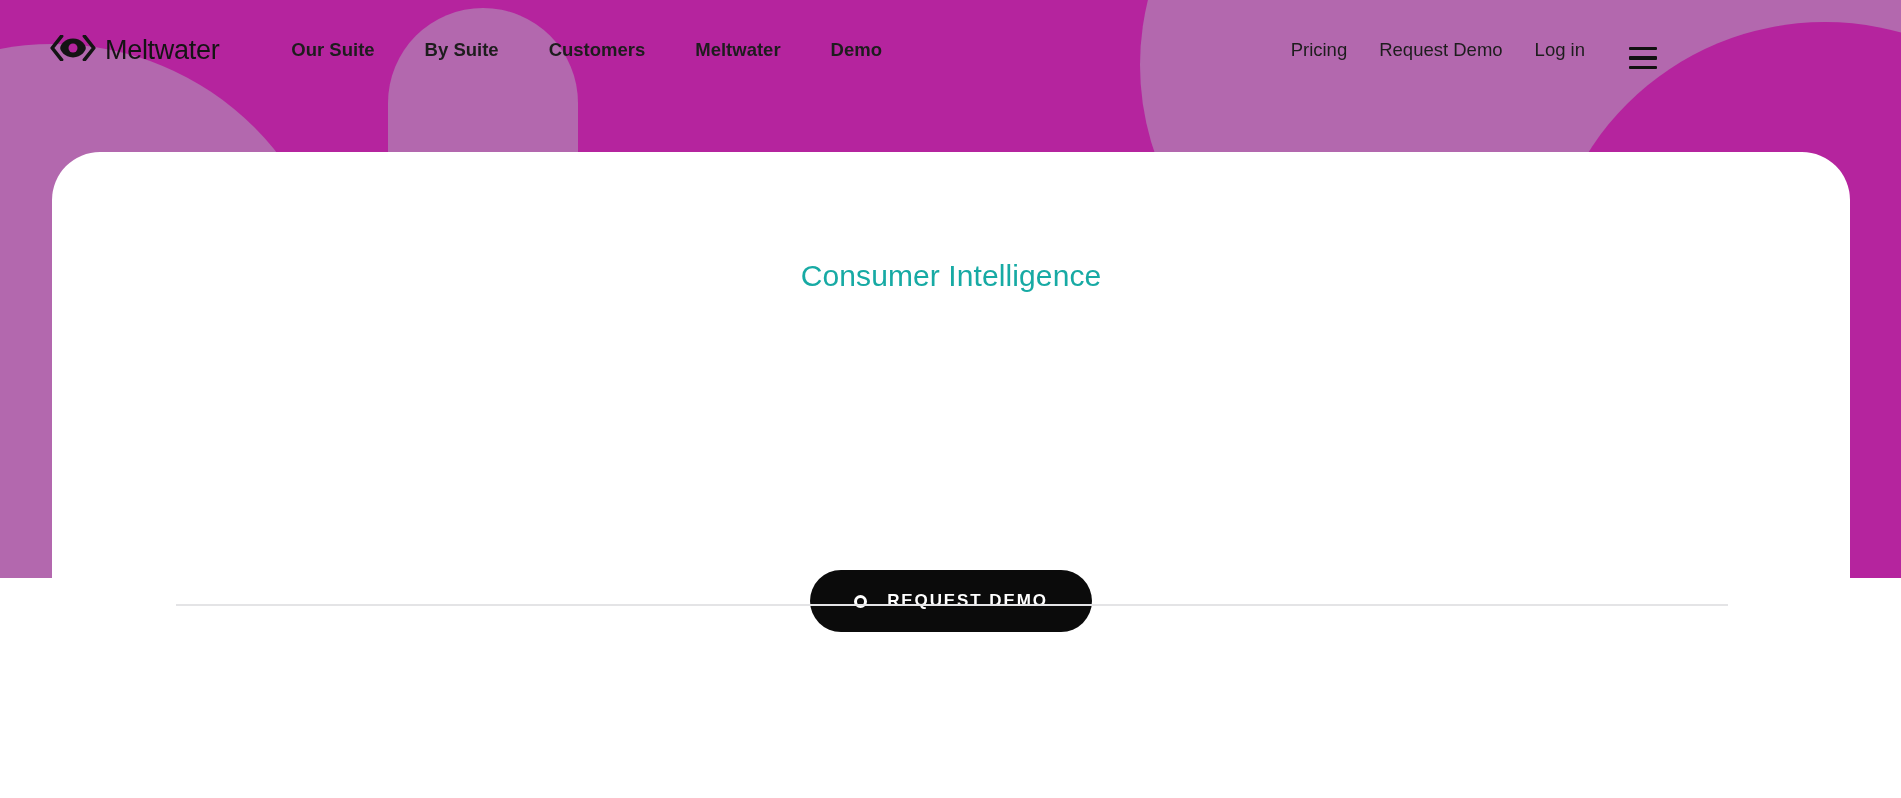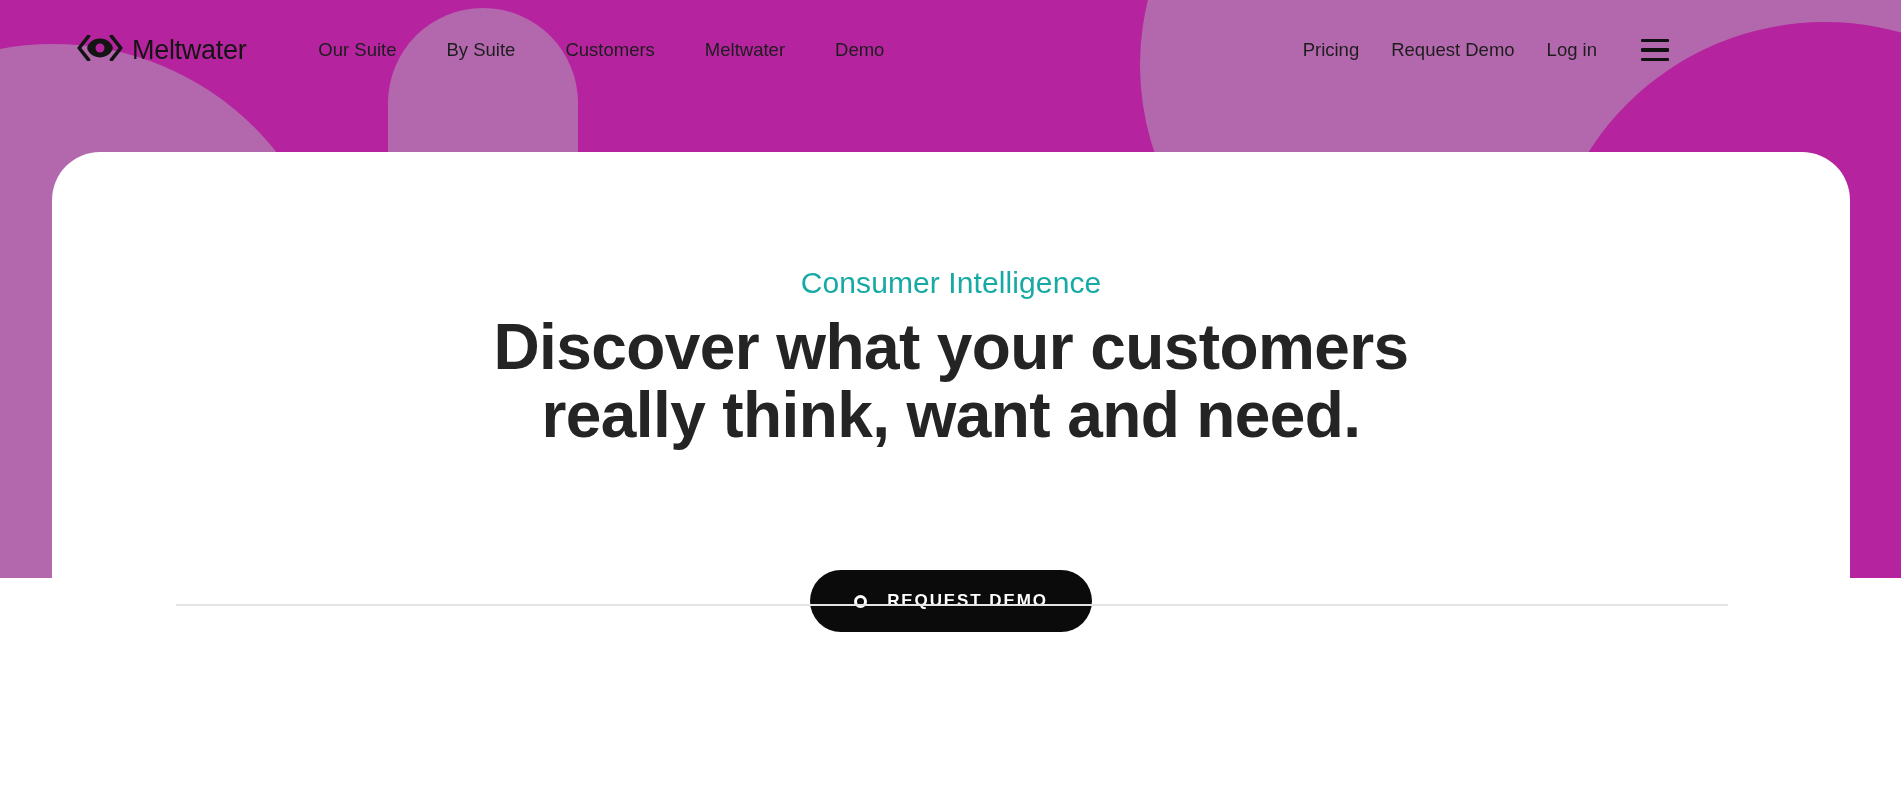--- a/index.html
+++ b/index.html
@@ -71,28 +71,27 @@
     top: 22px;
     width: 560px;
     height: 560px;
     border-radius: 50%;
     background: #b5249e;
   }
 
   
   .navbar {
     position: absolute;
-    left: 12px;
+    left: 0;
     top: 0;
     width: 1701px;
     height: 100px;
     display: flex;
     align-items: center;
     z-index: 30;
-    padding-left: 15px;
   }
 
   .brand {
     display: flex;
     align-items: center;
     gap: 9px;
     margin-left: 50px;
     text-decoration: none;
     color: #1a1a1a;
   }
@@ -105,34 +104,35 @@
     letter-spacing: -0.3px;
     color: #141414;
     white-space: nowrap;
   }
 
   .nav-main {
     display: flex;
     align-items: center;
     gap: 0;
     margin-left: 72px;
+    font-weight: bold;
   }
 
   .nav-link {
     font-size: 18.5px;
     color: #1d1d1d;
     text-decoration: none;
     white-space: nowrap;
     padding: 8px 0;
     margin-right: 50px;
   }
 
   .nav-right {
     display: flex;
-    align-items: center;
+    align-items: flex-end;
     margin-left: auto;
     margin-right: 44px;
     gap: 0;
   }
 
   .nav-right .nav-link { margin-right: 32px; font-size: 18.5px; }
   .nav-right .nav-link:last-of-type { margin-right: 44px; }
 
   .hamburger {
     width: 28px;
@@ -159,21 +159,21 @@
     height: 700px;
     background: #ffffff;
     border-radius: 48px;
     z-index: 20;
     overflow: hidden;
   }
 
   .eyebrow {
     position: absolute;
     left: 0;
-    top: 114px;
+    top: 107px;
     width: 100%;
     text-align: center;
     font-size: 30px;
     font-weight: 400;
     color: #17aaa4;
     letter-spacing: 0.1px;
   }
 
   .hero-title {
     position: absolute;
@@ -243,24 +243,20 @@
     <div class="blob blob-left"></div>
     <div class="blob blob-arch"></div>
     <div class="blob blob-right"></div>
     <div class="blob blob-right-dark"></div>
   </div>
 
   <div class="hero-card">
 
     <div class="eyebrow">Consumer Intelligence</div>
 
-    <h1 class="hero-title">
-      <span class="line">Discover what your customers</span>
-      <span class="line">really think, want and need.</span>
-    </h1>
 
     <div class="cta-wrap">
       <button class="cta-button">
         <span class="cta-ring"></span>
         <span>Request Demo</span>
       </button>
     </div>
 
     <div class="divider"></div>
   </div>

